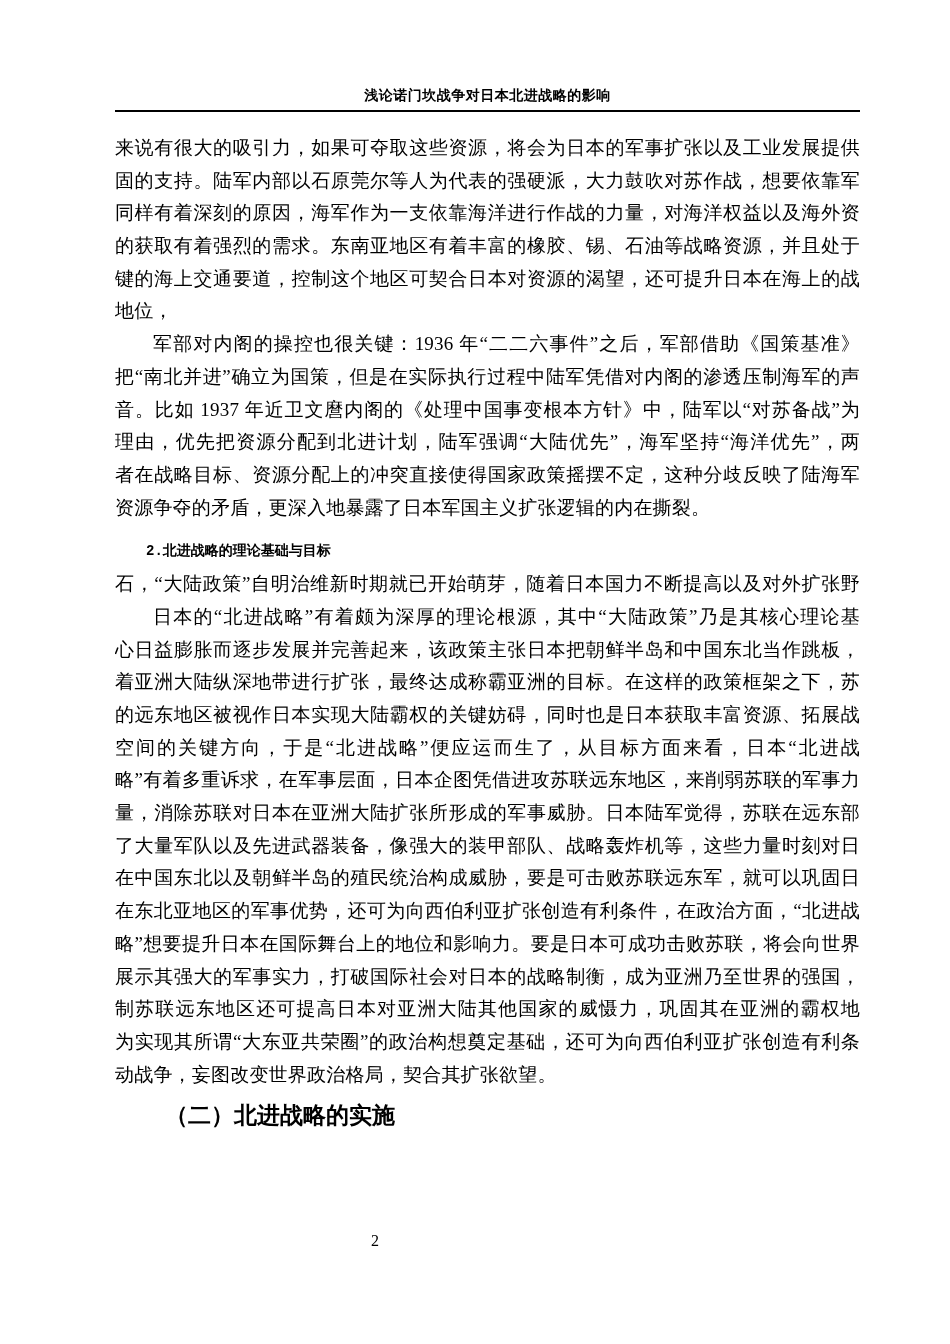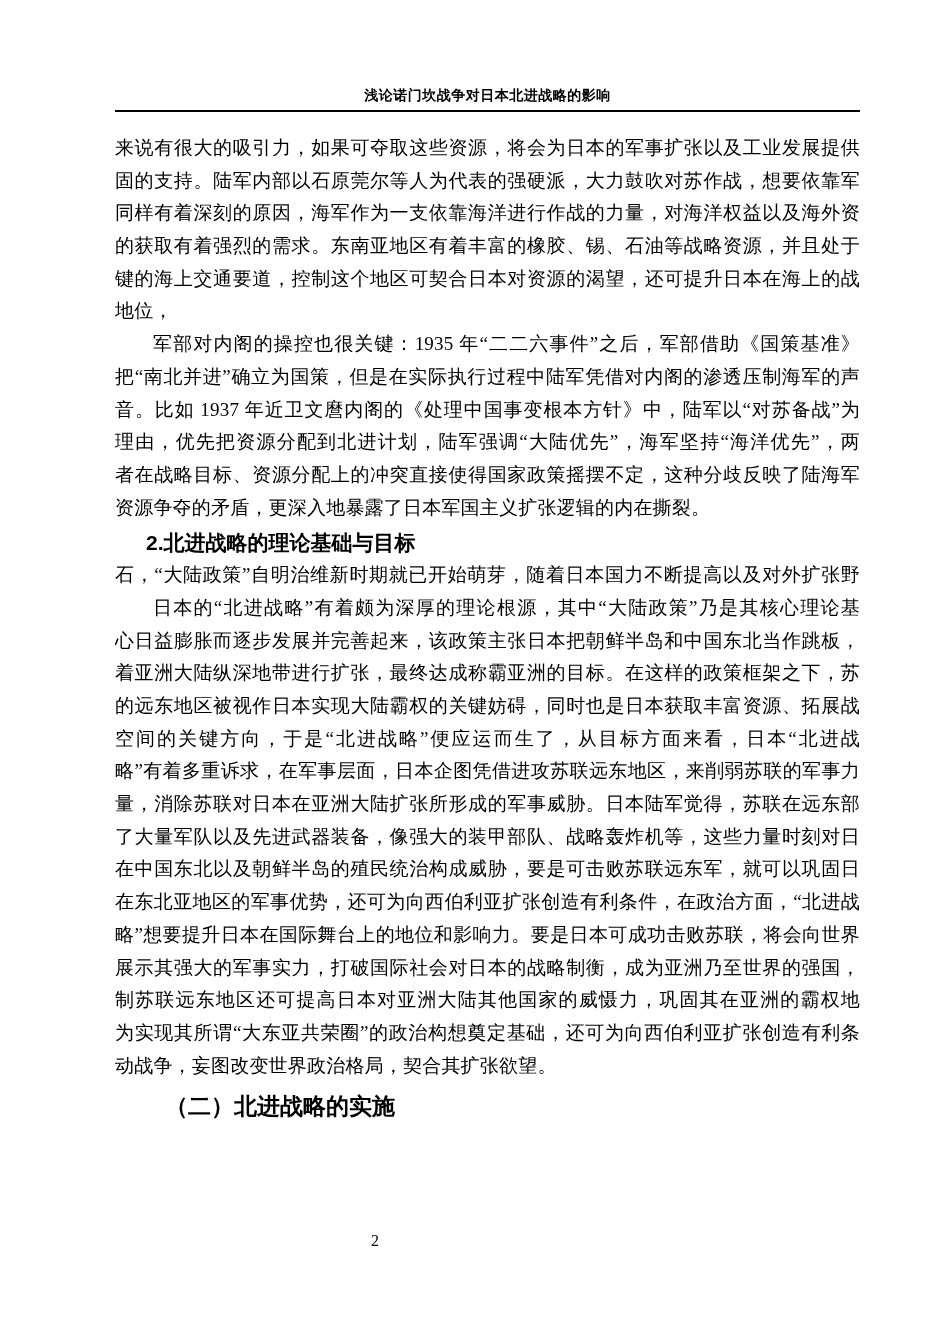--- a/index.html
+++ b/index.html
@@ -39,25 +39,25 @@
     overflow:hidden;
     text-align:left;
   }
   .line.fill{
     white-space:normal;
     text-align:justify;
     text-align-last:justify;
   }
   .line.ind{text-indent:38px;}
   .h3{
-    margin-top:2px;
+    margin-top:11px;
     padding-left:31px;
-    font-family:Liberation Sans, sans-serif;
+    font-family:Liberation Mono, monospace;
     font-weight:700;
-    font-size:21px;
+    font-size:14px;
     height:33px;
     line-height:33px;
   }
   .h2{
     margin-top:8px;
     padding-left:50px;
     font-family:Liberation Mono, monospace;
     font-weight:700;
     font-size:23px;
     height:37px;
@@ -84,21 +84,21 @@
           <div class="line fill">来说有很大的吸引力，如果可夺取这些资源，将会为日本的军事扩张以及工业发展提供稳</div>
           <div class="line fill">固的支持。陆军内部以石原莞尔等人为代表的强硬派，大力鼓吹对苏作战，想要依靠军事</div>
         </div>
         <div class="para">
           <div class="line fill">同样有着深刻的原因，海军作为一支依靠海洋进行作战的力量，对海洋权益以及海外资源</div>
           <div class="line fill">的获取有着强烈的需求。东南亚地区有着丰富的橡胶、锡、石油等战略资源，并且处于关</div>
           <div class="line fill">键的海上交通要道，控制这个地区可契合日本对资源的渴望，还可提升日本在海上的战略</div>
           <div class="line">地位，</div>
         </div>
         <div class="para">
-          <div class="line fill ind">军部对内阁的操控也很关键：1935 年“二二六事件”之后，军部借助《国策基准》</div>
+          <div class="line fill ind">军部对内阁的操控也很关键：1936 年“二二六事件”之后，军部借助《国策基准》</div>
           <div class="line fill">把“南北并进”确立为国策，但是在实际执行过程中陆军凭借对内阁的渗透压制海军的声</div>
           <div class="line fill">音。比如 1937 年近卫文麿内阁的《处理中国事变根本方针》中，陆军以“对苏备战”为</div>
           <div class="line fill">理由，优先把资源分配到北进计划，陆军强调“大陆优先”，海军坚持“海洋优先”，两</div>
           <div class="line fill">者在战略目标、资源分配上的冲突直接使得国家政策摇摆不定，这种分歧反映了陆海军对</div>
           <div class="line">资源争夺的矛盾，更深入地暴露了日本军国主义扩张逻辑的内在撕裂。</div>
         </div>
         <div class="h3">2.北进战略的理论基础与目标</div>
         <div class="para">
           <div class="line fill">石，“大陆政策”自明治维新时期就已开始萌芽，随着日本国力不断提高以及对外扩张野</div>
           <div class="line fill ind">日本的“北进战略”有着颇为深厚的理论根源，其中“大陆政策”乃是其核心理论基</div>

